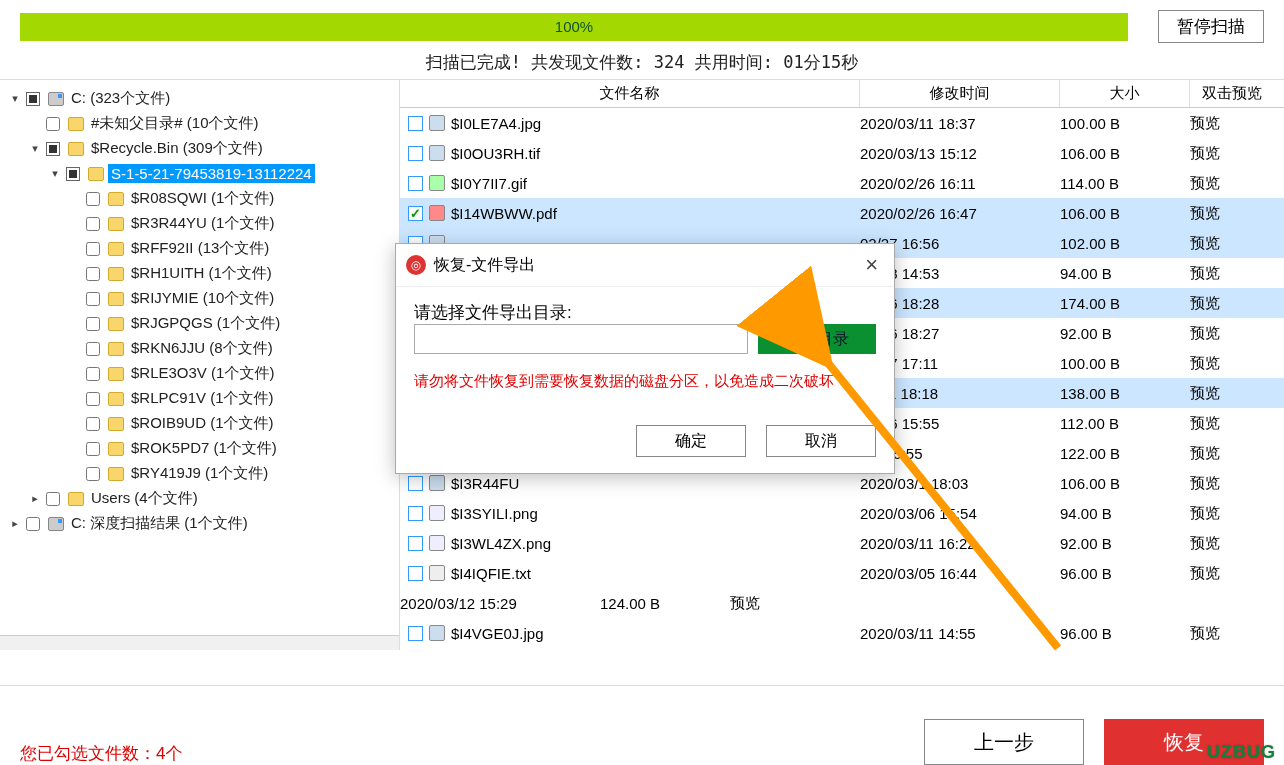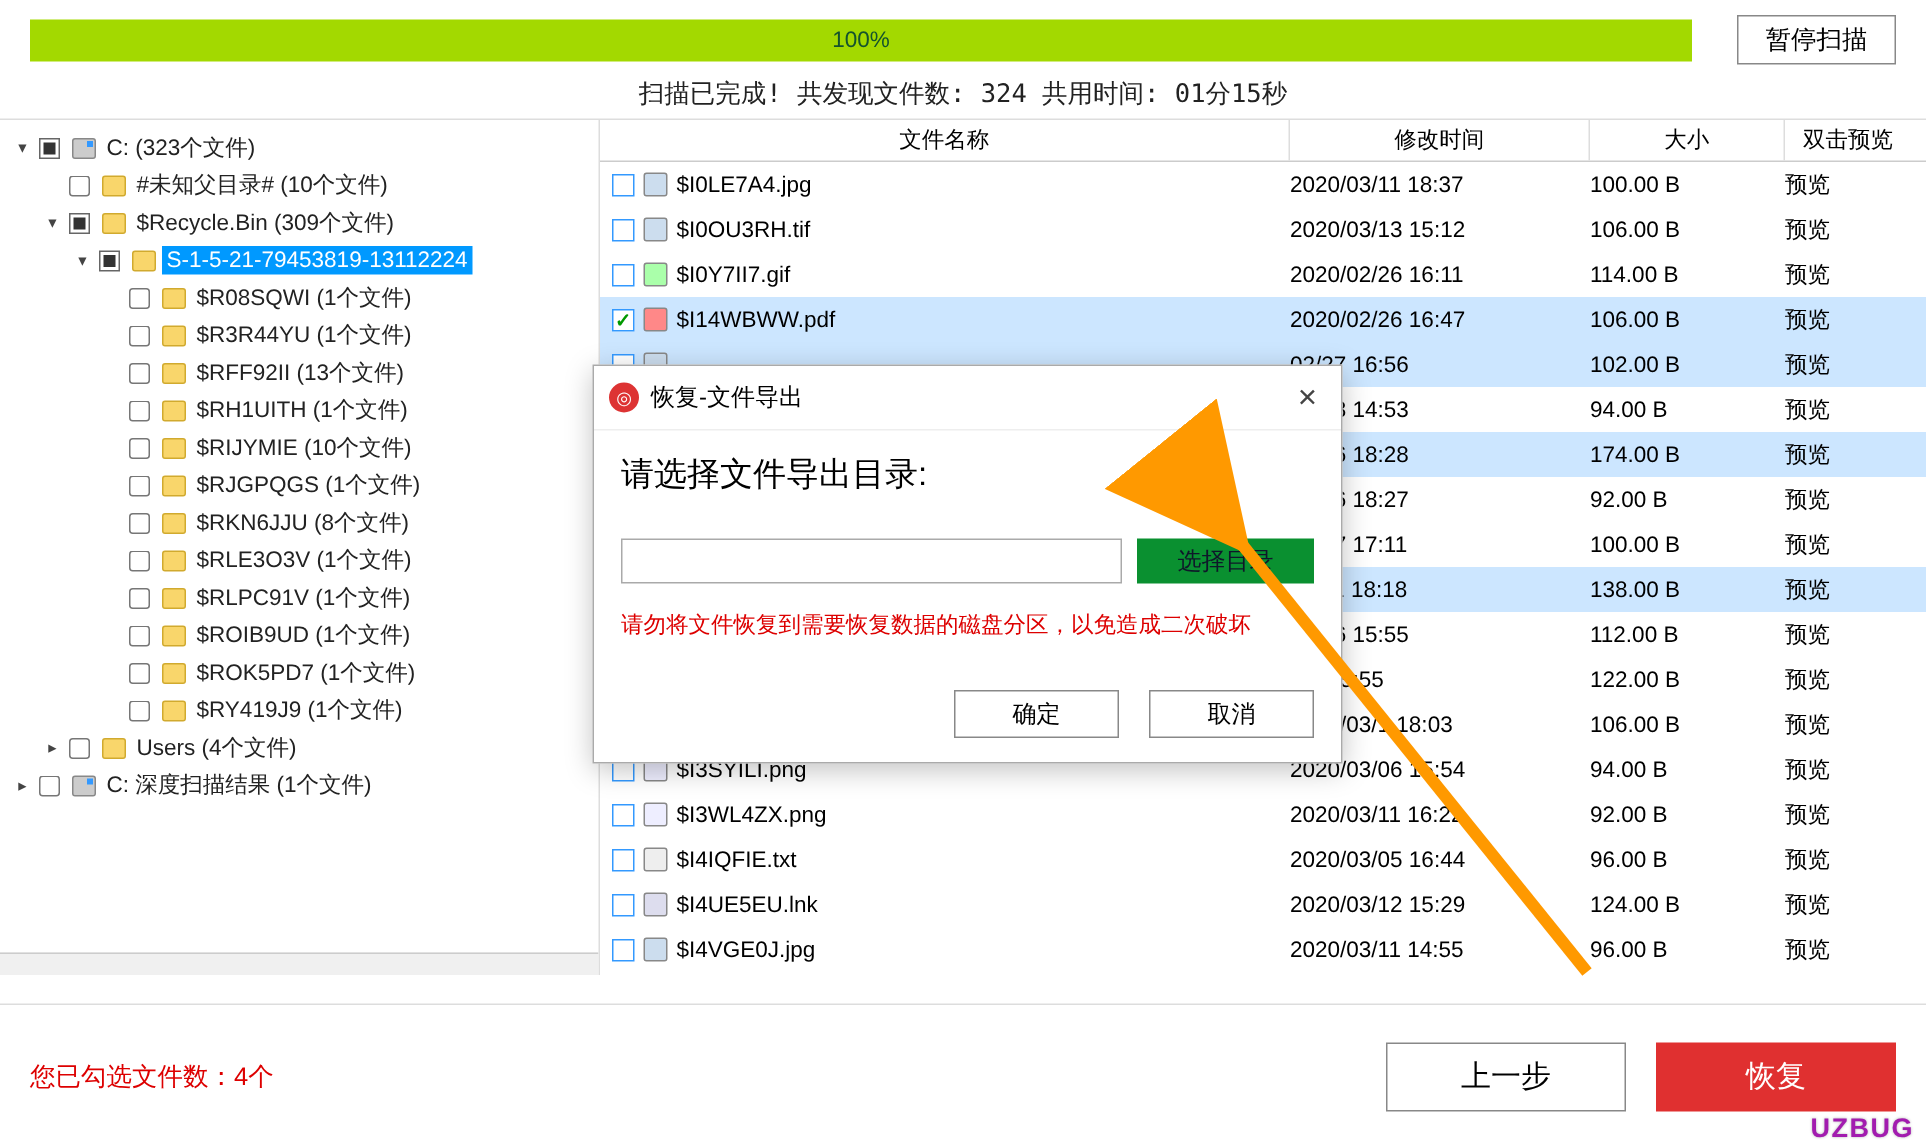--- a/index.html
+++ b/index.html
@@ -44,32 +44,32 @@
 .file-ico { width: 16px; height: 16px; border: 1px solid #888; border-radius: 2px; display: inline-block; }
 .file-ico.img { background: #cde; }
 .file-ico.pdf { background: #f88; }
 .file-ico.gif { background: #afa; }
 .file-ico.png { background: #eef; }
 .file-ico.txt { background: #eee; }
 .file-ico.lnk { background: #dde; }
 .chk { width: 15px; height: 15px; border: 1px solid #39f; display: inline-flex; align-items: center; justify-content: center; background: #fff; }
 .chk.on::after { content: "✓"; color: #090; font-size: 13px; font-weight: bold; }
 
-.footer { position: absolute; bottom: 0; left: 0; right: 0; height: 96px; border-top: 1px solid #ddd; display: flex; align-items: center; padding: 0 20px; }
+.footer { position: absolute; bottom: 0; left: 0; right: 0; height: 80px; border-top: 1px solid #ddd; display: flex; align-items: flex-end; padding: 0 20px; }
 .footer .sel-count { color: #d00; font-size: 17px; flex: 1; }
 .footer .btn { width: 160px; height: 46px; font-size: 20px; border: 1px solid #888; background: #fff; cursor: pointer; margin-left: 20px; }
 .footer .btn.primary { background: #e03030; color: #fff; border: none; }
-.watermark { position: absolute; right: 8px; bottom: 2px; color: #a21caf; font-weight: bold; font-size: 18px; letter-spacing: 1px; text-shadow: 0 0 2px rgba(0,0,0,.3); }
+.watermark { position: absolute; right: 8px; bottom: 2px; color: #15803d; font-weight: bold; font-size: 18px; letter-spacing: 1px; text-shadow: 0 0 2px rgba(0,0,0,.3); }
 
 .dialog { position: absolute; left: 395px; top: 243px; width: 500px; background: #fff; border: 1px solid #aaa; box-shadow: 0 4px 18px rgba(0,0,0,.25); }
 .dialog .titlebar { display: flex; align-items: center; padding: 8px 10px; font-size: 16px; border-bottom: 1px solid #eee; }
 .dialog .app-ico { width: 20px; height: 20px; background: #d33; border-radius: 50%; display: inline-flex; align-items: center; justify-content: center; color: #fff; font-size: 12px; margin-right: 8px; }
 .dialog .close { margin-left: auto; font-size: 22px; cursor: pointer; color: #444; padding: 0 6px; }
 .dialog .body { padding: 14px 18px; }
-.dialog .prompt { font-size: 22px; margin-bottom: 28px; }
+.dialog .prompt { font-size: 17px; margin-bottom: 0; }
 .dialog .pathrow { display: flex; gap: 10px; margin-bottom: 18px; }
 .dialog .pathrow input { flex: 1; height: 30px; border: 1px solid #aaa; padding: 2px 6px; font-size: 15px; }
 .dialog .pathrow button { width: 118px; height: 30px; background: #0a9030; color: #0f172a; border: none; font-size: 16px; cursor: pointer; }
 .dialog .warn { color: #d00; font-size: 15px; margin-bottom: 10px; }
 .dialog .btns { display: flex; justify-content: flex-end; gap: 20px; padding: 10px 18px 16px; }
 .dialog .btns button { width: 110px; height: 32px; border: 1px solid #888; background: #fff; font-size: 16px; cursor: pointer; }
 
 .arrow { position: absolute; left: 818px; top: 348px; pointer-events: none; }
 .arrow svg { overflow: visible; }
 </style>
@@ -359,25 +359,20 @@
           <div class="col-name">
             <span class="chk"></span>
             <span class="file-ico txt"></span>
             <span>$I4IQFIE.txt</span>
           </div>
           <div class="col-time">2020/03/05 16:44</div>
           <div class="col-size">96.00 B</div>
           <div class="col-prev">预览</div>
         </div>
         <div class="file-row">
-          <div class="col-name">
-            <span class="chk"></span>
-            <span class="file-ico lnk"></span>
-            <span>$I4UE5EU.lnk</span>
-          </div>
           <div class="col-time">2020/03/12 15:29</div>
           <div class="col-size">124.00 B</div>
           <div class="col-prev">预览</div>
         </div>
         <div class="file-row">
           <div class="col-name">
             <span class="chk"></span>
             <span class="file-ico img"></span>
             <span>$I4VGE0J.jpg</span>
           </div>

